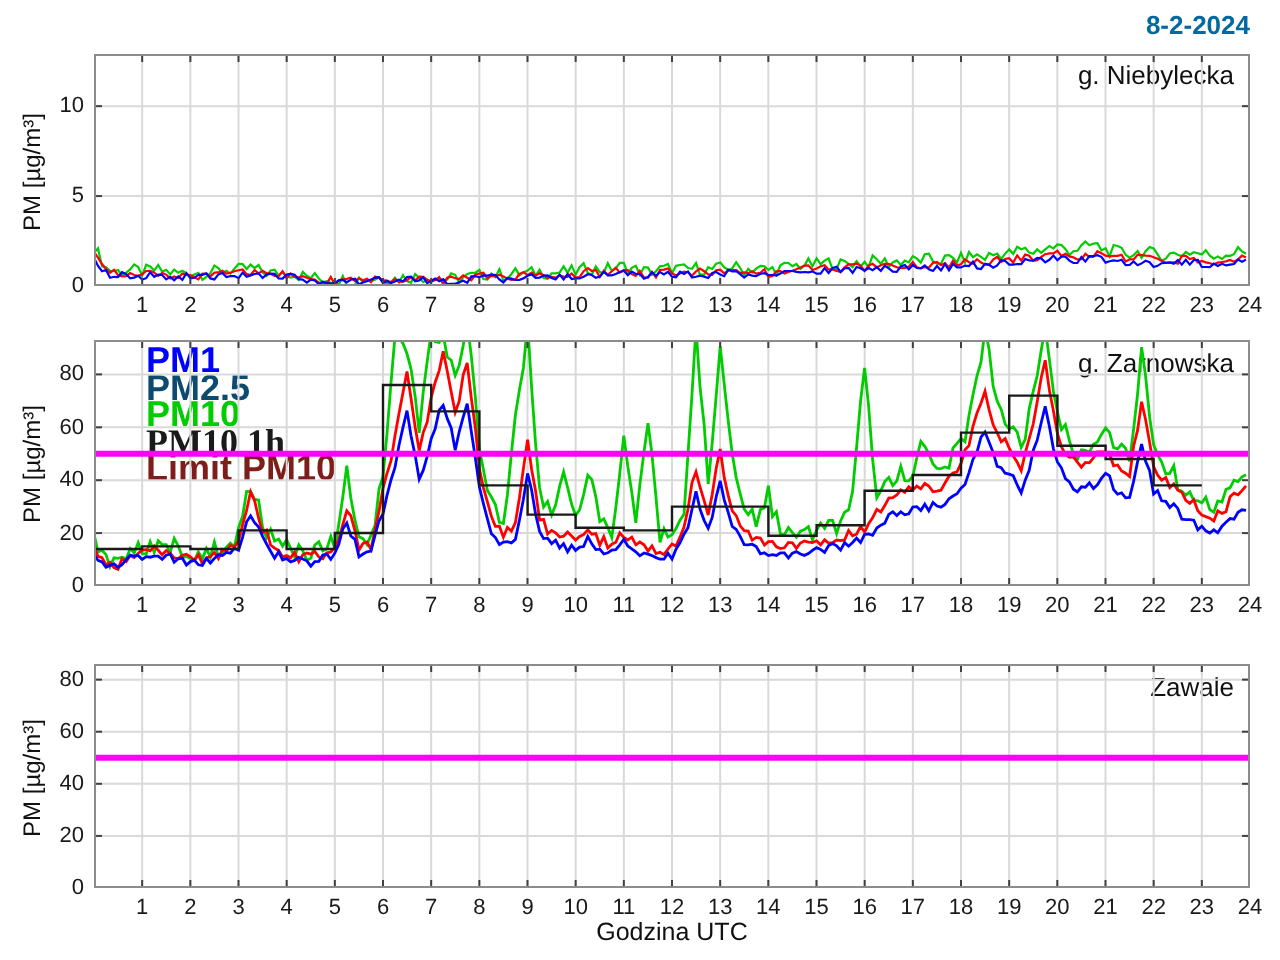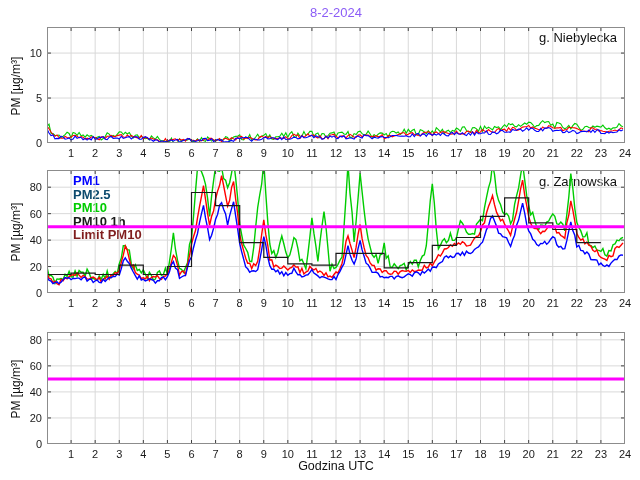--- a/index.html
+++ b/index.html
@@ -1,52 +1,53 @@
 <!DOCTYPE html>
 <html><head>
 <meta charset="utf-8">
 <style>
   html,body{margin:0;padding:0;background:#ffffff;}
   #fig{position:relative;width:640px;height:480px;background:#ffffff;
        font-family:"Liberation Sans","DejaVu Sans",sans-serif;overflow:hidden;}
-  .title{position:absolute;left:47px;width:578px;top:5px;text-align:center;
-         font-size:13px;font-weight:normal;color:#8b5cf6;}
+  .title{position:absolute;left:47px;width:578px;top:5px;text-align:right;
+         font-size:13px;font-weight:bold;color:#0369a1;}
   .panel-svg{position:absolute;left:47px;}
   .station{position:absolute;left:47px;width:570px;text-align:right;
            font-size:13px;color:#111;}
   .ylab{position:absolute;width:120px;text-align:center;font-size:12px;color:#111;
         transform:rotate(-90deg);transform-origin:center center;}
   .xlab{position:absolute;left:47px;width:578px;text-align:center;
         font-size:12.5px;color:#111;}
   .tick-x{position:absolute;width:24px;margin-left:-12px;text-align:center;
           font-size:11px;color:#1a1a1a;}
   .tick-y{position:absolute;width:30px;text-align:right;font-size:11px;
           color:#1a1a1a;margin-top:-6px;}
-  .legend{position:absolute;left:73px;line-height:13.5px;font-size:13px;
+  .legend{position:absolute;left:73px;line-height:13.5px;font-size:18px;
           font-weight:bold;white-space:nowrap;}
   .legend div{height:13.5px;}
 </style>
 </head>
 <body>
 
 <div id="fig">
   <div class="title">8-2-2024</div>
 
   <div class="station" style="top:30px;">g. Niebylecka</div>
   <div class="station" style="top:174px;">g. Zarnowska</div>
+  <div class="station" style="top:336px;">Zawale</div>
 
   <div class="ylab" style="left:-44px;top:79px;">PM [µg/m³]</div>
   <div class="ylab" style="left:-44px;top:225px;">PM [µg/m³]</div>
   <div class="ylab" style="left:-44px;top:382px;">PM [µg/m³]</div>
 
   <div class="legend" style="top:174px;">
     <div style="color: rgb(0, 0, 255);">PM1</div>
     <div style="color: #0c4a6e;">PM2.5</div>
     <div style="color: rgb(0, 204, 0);">PM10</div>
-    <div style="color: rgb(26, 26, 26);">PM10 1h</div>
+    <div style="color: rgb(26, 26, 26); font-family: Liberation Serif, serif;">PM10 1h</div>
     <div style="color: #7f1d1d;">Limit PM10</div>
   </div>
 
   <div class="xlab" style="top:459px;">Godzina UTC</div>
 
   <div id="panels">
       <svg class="panel-svg" width="578" height="116" style="top: 27px;">
         <line x1="24.083333333333332" y1="0" x2="24.083333333333332" y2="116" stroke="#d9d9d9" stroke-width="1"></line>
         <line x1="48.166666666666664" y1="0" x2="48.166666666666664" y2="116" stroke="#d9d9d9" stroke-width="1"></line>
         <line x1="72.25" y1="0" x2="72.25" y2="116" stroke="#d9d9d9" stroke-width="1"></line>

